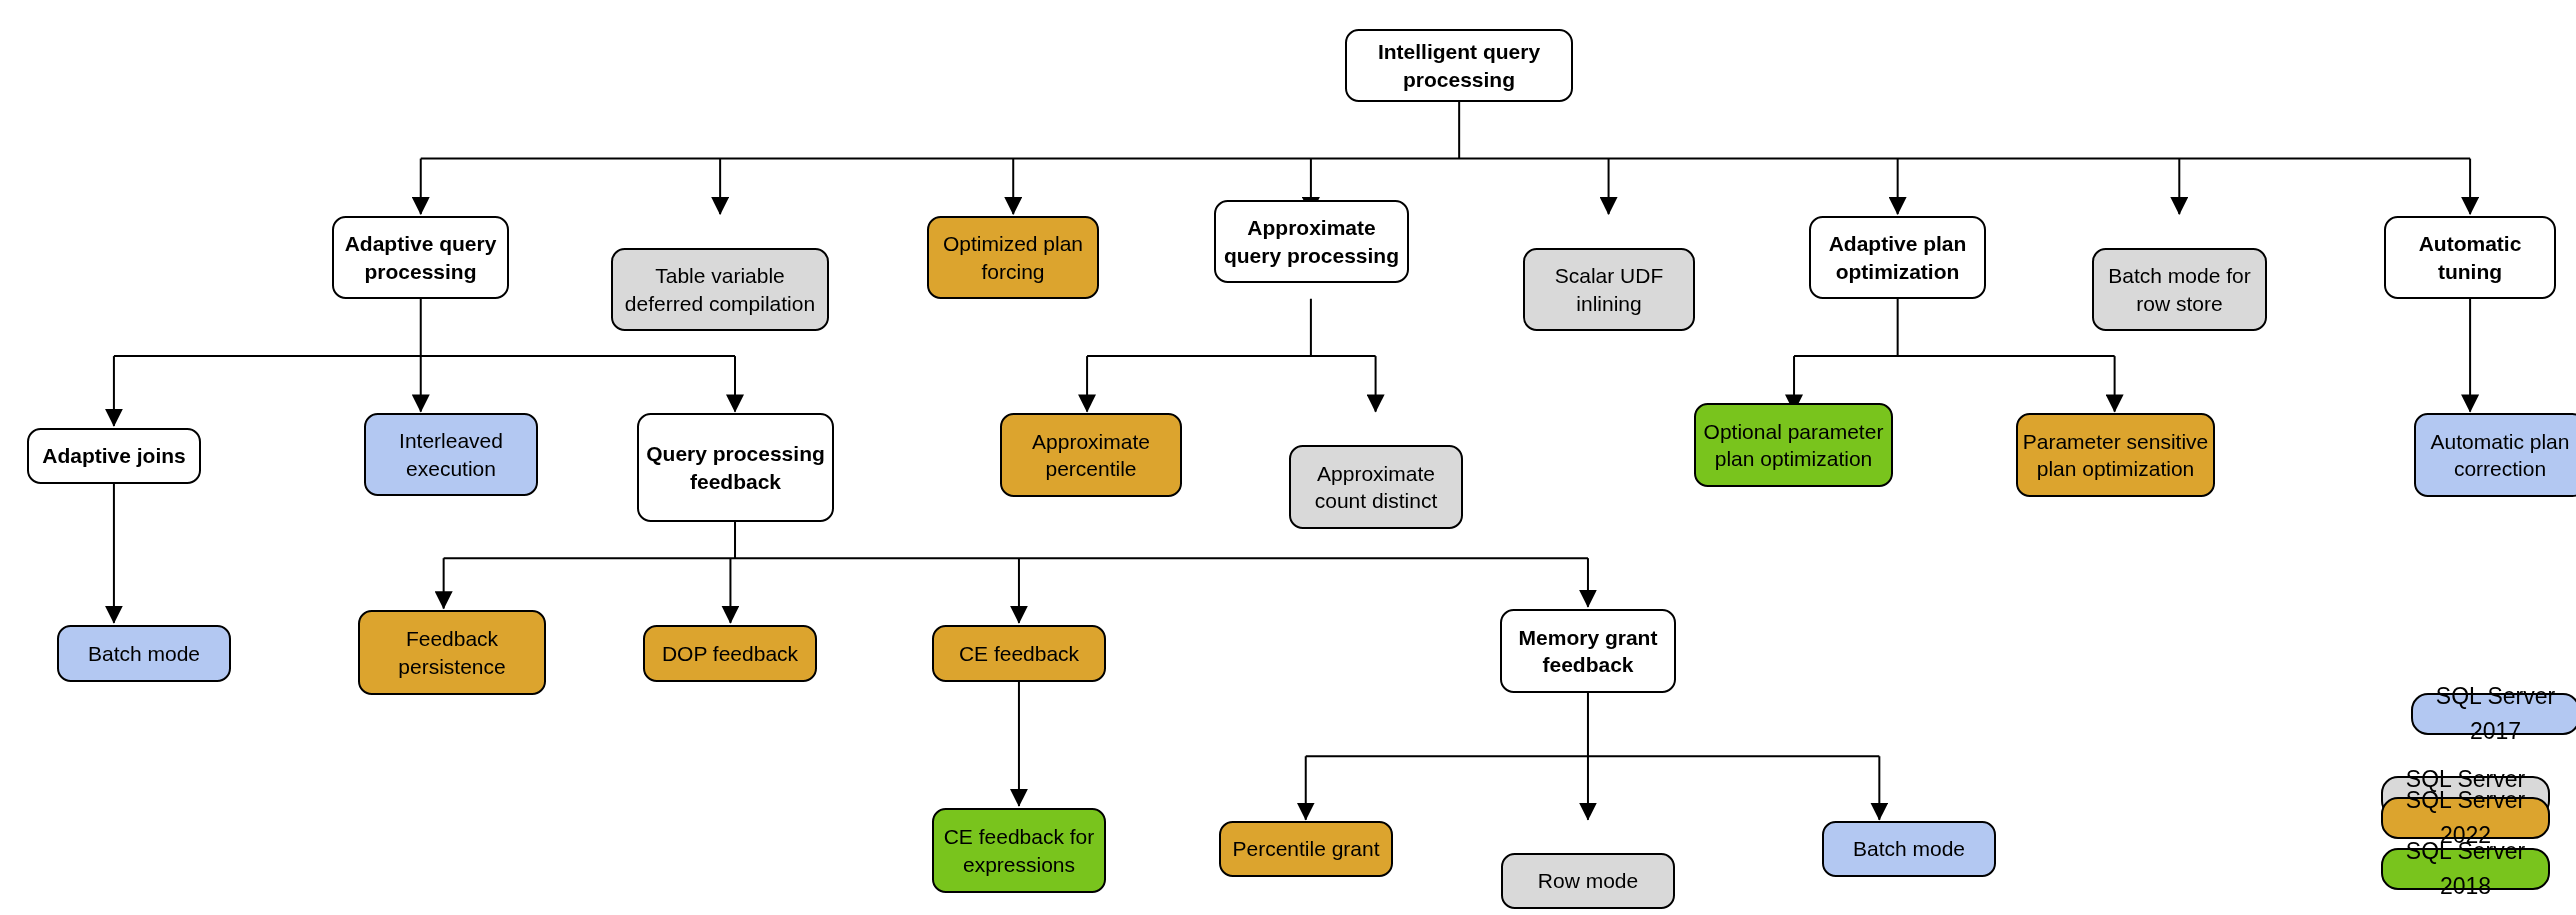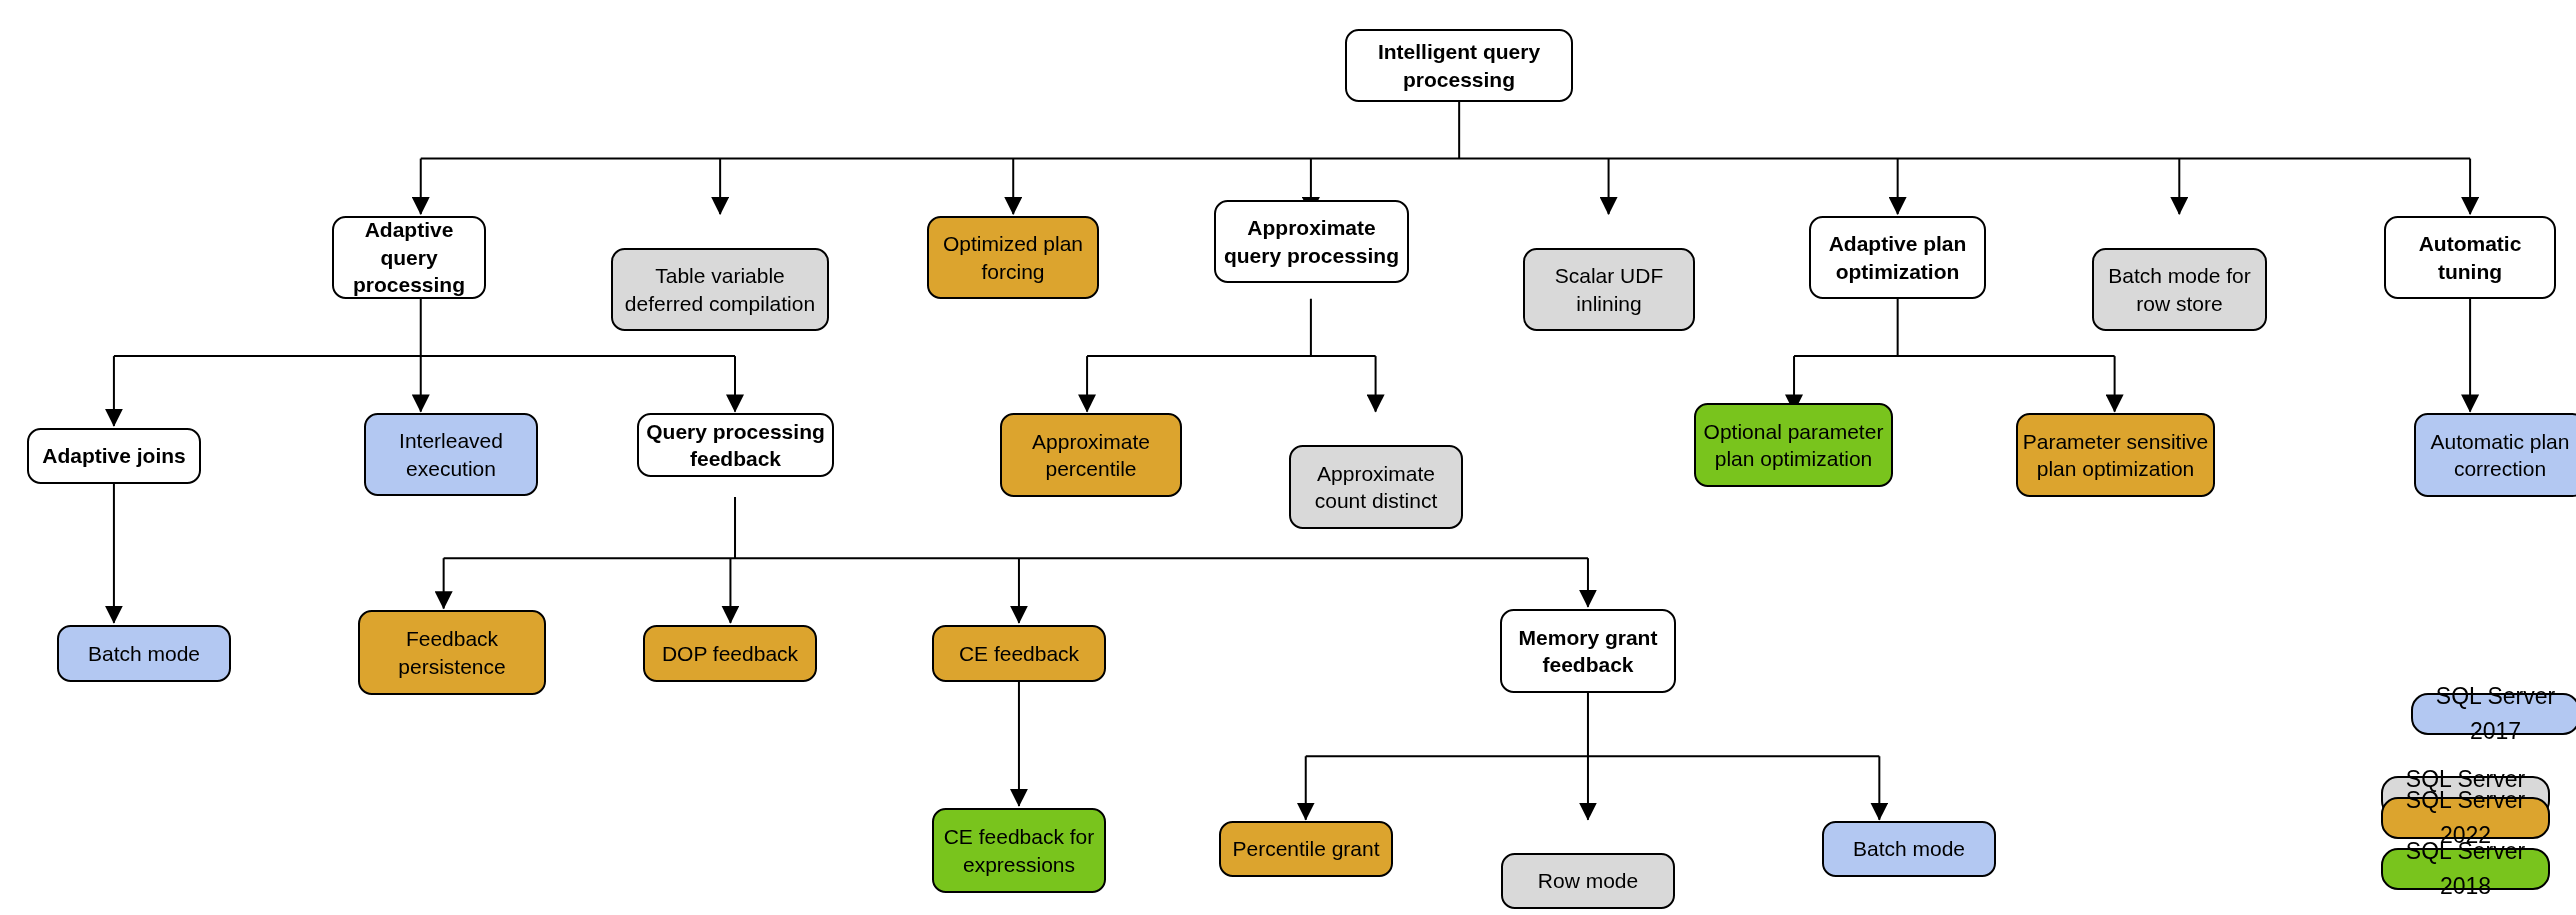--- a/index.html
+++ b/index.html
@@ -82,21 +82,21 @@
       <path d="M2281,1321 V1432" marker-end="url(#arrow)"></path>
       <path d="M2774,1321 V1432" marker-end="url(#arrow)"></path>
       <path d="M3283,1321 V1432" marker-end="url(#arrow)"></path>
     </g>
   </svg>
 
   <div class="node cat c-white" style="left:1345px;top:29px;width:228px;height:73px">
     <span>Intelligent query processing</span>
   </div>
 
-  <div class="node cat c-white" style="left:332px;top:216px;width:154px;height:83px">
+  <div class="node cat c-white" style="left:332px;top:216px;width:177px;height:83px">
     <span>Adaptive query processing</span>
   </div>
   <div class="node c-gray" style="left:611px;top:216px;width:218px;height:83px">
     <span>Table variable deferred compilation</span>
   </div>
   <div class="node c-gold" style="left:927px;top:216px;width:172px;height:83px">
     <span>Optimized plan forcing</span>
   </div>
   <div class="node cat c-white" style="left:1214px;top:200px;width:195px;height:83px">
     <span>Approximate query processing</span>
@@ -113,21 +113,21 @@
   <div class="node cat c-white" style="left:2384px;top:216px;width:172px;height:83px">
     <span>Automatic tuning</span>
   </div>
 
   <div class="node cat c-white" style="left:27px;top:428px;width:174px;height:56px">
     <span>Adaptive joins</span>
   </div>
   <div class="node c-blue" style="left:334px;top:413px;width:174px;height:83px">
     <span>Interleaved execution</span>
   </div>
-  <div class="node cat c-white" style="left:637px;top:413px;width:197px;height:64px">
+  <div class="node cat c-white" style="left:637px;top:413px;width:197px;height:109px">
     <span>Query processing feedback</span>
   </div>
   <div class="node c-gold" style="left:1000px;top:413px;width:182px;height:84px">
     <span>Approximate percentile</span>
   </div>
   <div class="node c-gray" style="left:1289px;top:413px;width:174px;height:84px">
     <span>Approximate count distinct</span>
   </div>
   <div class="node c-green" style="left:1694px;top:403px;width:199px;height:84px">
     <span>Optional parameter plan optimization</span>

